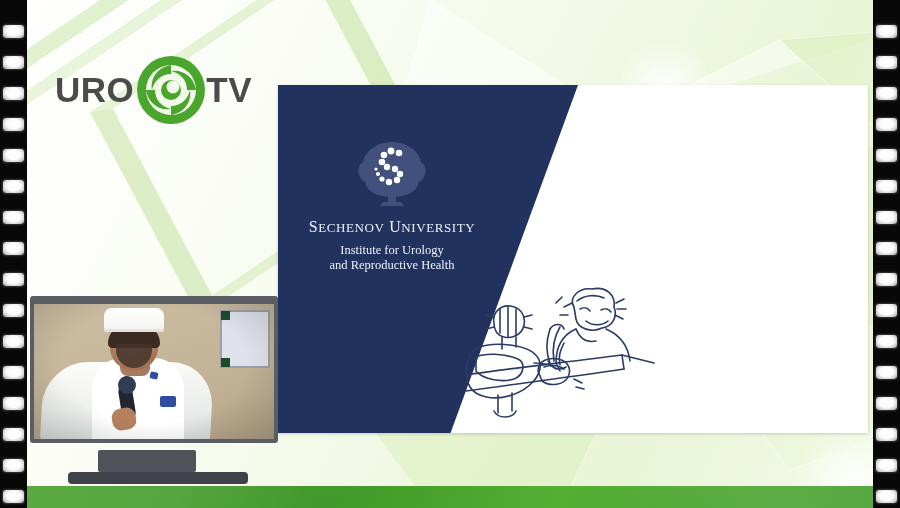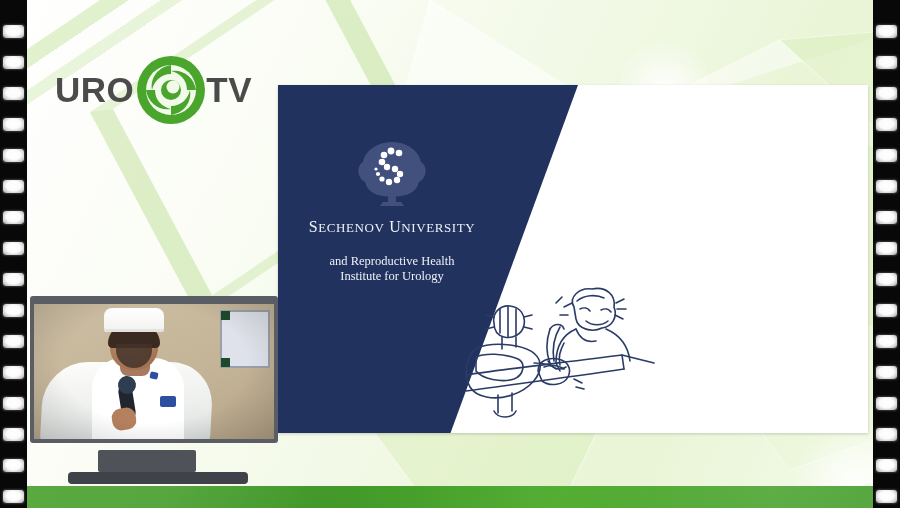--- a/index.html
+++ b/index.html
@@ -144,21 +144,21 @@
     width: 228px;
     text-align: center;
     color: #eef1f8;
     font-family: "Liberation Serif", serif;
     z-index: 3;
   }
   .org-emblem { width: 100%; display:flex; justify-content:center; margin-bottom: 10px; }
   .org-name {
     font-size: 13.5px;
     letter-spacing: .6px;
-    margin-bottom: 18px;
+    margin-bottom: 7px;
     white-space: nowrap;
     font-family: Liberation Serif, serif;
   }
   .org-name .cap { font-size: 16px; }
   .org-sub { font-size: 12.5px; line-height: 14.5px; }
   .org-club { margin-top: 18px; font-size: 11.5px; line-height: 14px; }
 
   .slide-title {
     position: absolute;
     left: 300px; top: 62px;
@@ -433,22 +433,22 @@
             <circle cx="27" cy="39" r="2.6"></circle>
             <circle cx="23" cy="34" r="2.1"></circle>
             <circle cx="21" cy="29" r="1.6"></circle>
           </g>
         </svg>
       </div>
       <div class="org-name">
         <span class="cap"><span style="font-size: 16px;">S</span><span style="font-size: 13px;">ECHENOV</span> <span style="font-size: 16px;">U</span><span style="font-size: 13px;">NIVERSITY</span></span>
       </div>
       <div class="org-sub">
+        <div>Institute for Urology</div>
         <div>and Reproductive Health</div>
-        <div>Institute for Urology</div>
       </div>
     </div>
 
 
   </div>
 
   <div class="monitor">
     <div class="mon-bezel"></div>
     <div class="mon-screen">
       <div class="cam-wall"></div>

